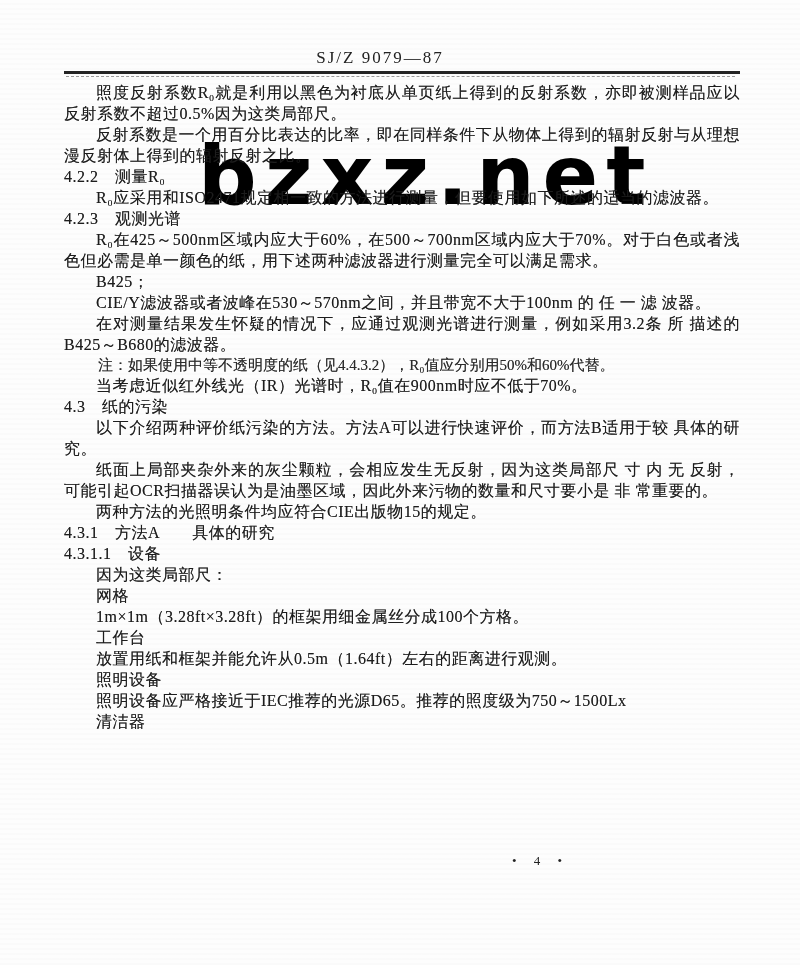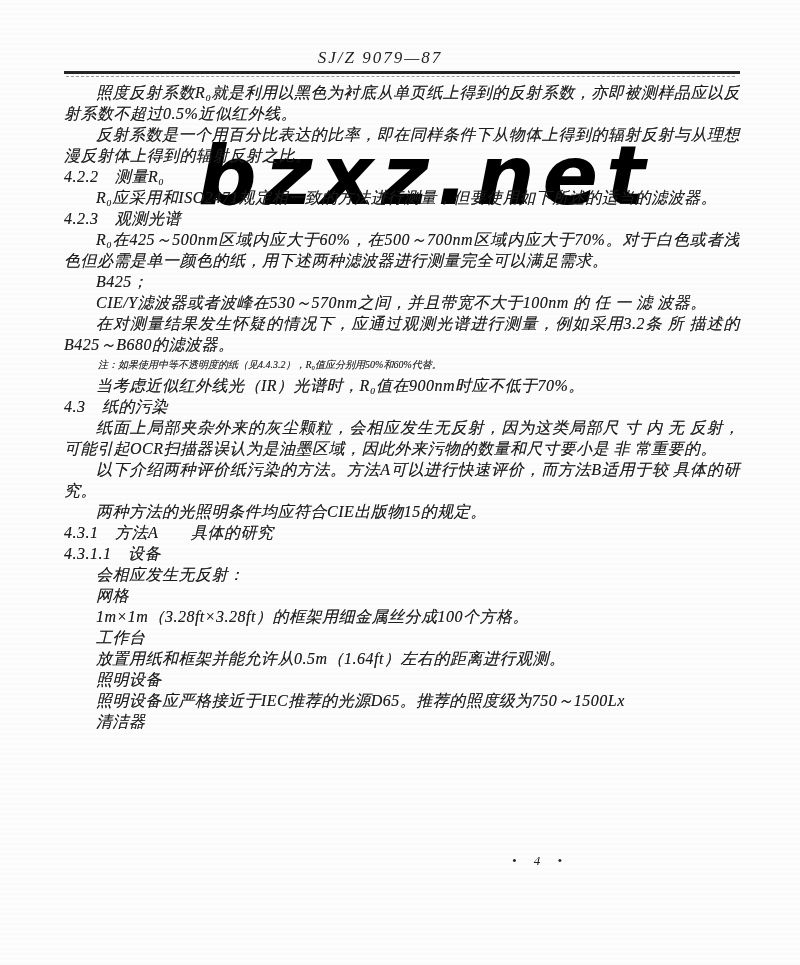--- a/index.html
+++ b/index.html
@@ -7,21 +7,20 @@
     width:800px;height:965px;
     background:#ffffff;
     font-family:"Liberation Serif","DejaVu Serif",serif;
   }
   .page{
     position:relative;
     width:800px;height:965px;
     background:#fdfdfd;
     overflow:hidden;
     color:#1d1d1d;
-    font-style:italic;
   }
   
   .page::before{
     content:"";
     position:absolute;inset:0;
     background:
       repeating-linear-gradient(0deg, rgba(0,0,0,0.012) 0 2px, rgba(0,0,0,0) 2px 5px);
     pointer-events:none;
   }
   .std-header{
@@ -64,21 +63,21 @@
     font-size:16px;
     line-height:21px;
     letter-spacing:0.5px;
     text-align:justify;
     text-shadow:0 0 0.5px rgba(20,20,20,0.55);
   }
   .content p{margin:0;}
   .para{text-indent:2em;}
   .heading{text-indent:0;}
   .note{
-    font-size:10px;
+    font-size:15px;
     line-height:18px;
     letter-spacing:0;
     text-indent:34px;
     padding:1px 0;
     color:#2a2a2a;
   }
   .page-number{
     position:absolute;
     top:853px;left:512px;
     font-size:13px;
@@ -92,38 +91,38 @@
 
 <div class="page">
 
   <div class="std-header">SJ/Z 9079—87</div>
 
   <div class="header-rule"></div>
 
   <div class="watermark">bzxz.net</div>
 
   <div class="content">
-    <p class="para">照度反射系数R₀就是利用以黑色为衬底从单页纸上得到的反射系数，亦即被测样品应以反射系数不超过0.5%近似红外线。</p>
+    <p class="para">照度反射系数R₀就是利用以黑色为衬底从单页纸上得到的反射系数，亦即被测样品应以反射系数不超过0.5%因为这类局部尺。</p>
     <p class="para">反射系数是一个用百分比表达的比率，即在同样条件下从物体上得到的辐射反射与从理想漫反射体上得到的辐射反射之比。</p>
     <p class="heading">4.2.2　测量R₀</p>
     <p class="para">R₀应采用和ISO2471规定相一致的方法进行测量，但要使用如下所述的适当的滤波器。</p>
     <p class="heading">4.2.3　观测光谱</p>
     <p class="para">R₀在425～500nm区域内应大于60%，在500～700nm区域内应大于70%。对于白色或者浅色但必需是单一颜色的纸，用下述两种滤波器进行测量完全可以满足需求。</p>
     <p class="para">B425；</p>
     <p class="para">CIE/Y滤波器或者波峰在530～570nm之间，并且带宽不大于100nm 的 任 一 滤 波器。</p>
     <p class="para">在对测量结果发生怀疑的情况下，应通过观测光谱进行测量，例如采用3.2条 所 描述的B425～B680的滤波器。</p>
     <p class="note">注：如果使用中等不透明度的纸（见4.4.3.2），R₀值应分别用50%和60%代替。</p>
     <p class="para">当考虑近似红外线光（IR）光谱时，R₀值在900nm时应不低于70%。</p>
     <p class="heading">4.3　纸的污染</p>
+    <p class="para">以下介绍两种评价纸污染的方法。方法A可以进行快速评价，而方法B适用于较 具体的研究。</p>
     <p class="para">纸面上局部夹杂外来的灰尘颗粒，会相应发生无反射，因为这类局部尺 寸 内 无 反射，可能引起OCR扫描器误认为是油墨区域，因此外来污物的数量和尺寸要小是 非 常重要的。</p>
-    <p class="para">以下介绍两种评价纸污染的方法。方法A可以进行快速评价，而方法B适用于较 具体的研究。</p>
     <p class="para">两种方法的光照明条件均应符合CIE出版物15的规定。</p>
     <p class="heading">4.3.1　方法A　　具体的研究</p>
     <p class="heading">4.3.1.1　设备</p>
-    <p class="para">会相应发生无反射：</p>
+    <p class="para">因为这类局部尺：</p>
     <p class="para">网格</p>
     <p class="para">1m×1m（3.28ft×3.28ft）的框架用细金属丝分成100个方格。</p>
     <p class="para">工作台</p>
     <p class="para">放置用纸和框架并能允许从0.5m（1.64ft）左右的距离进行观测。</p>
     <p class="para">照明设备</p>
     <p class="para">照明设备应严格接近于IEC推荐的光源D65。推荐的照度级为750～1500Lx</p>
     <p class="para">清洁器</p>
   </div>
 
   <div class="page-number">•  4  •</div>

